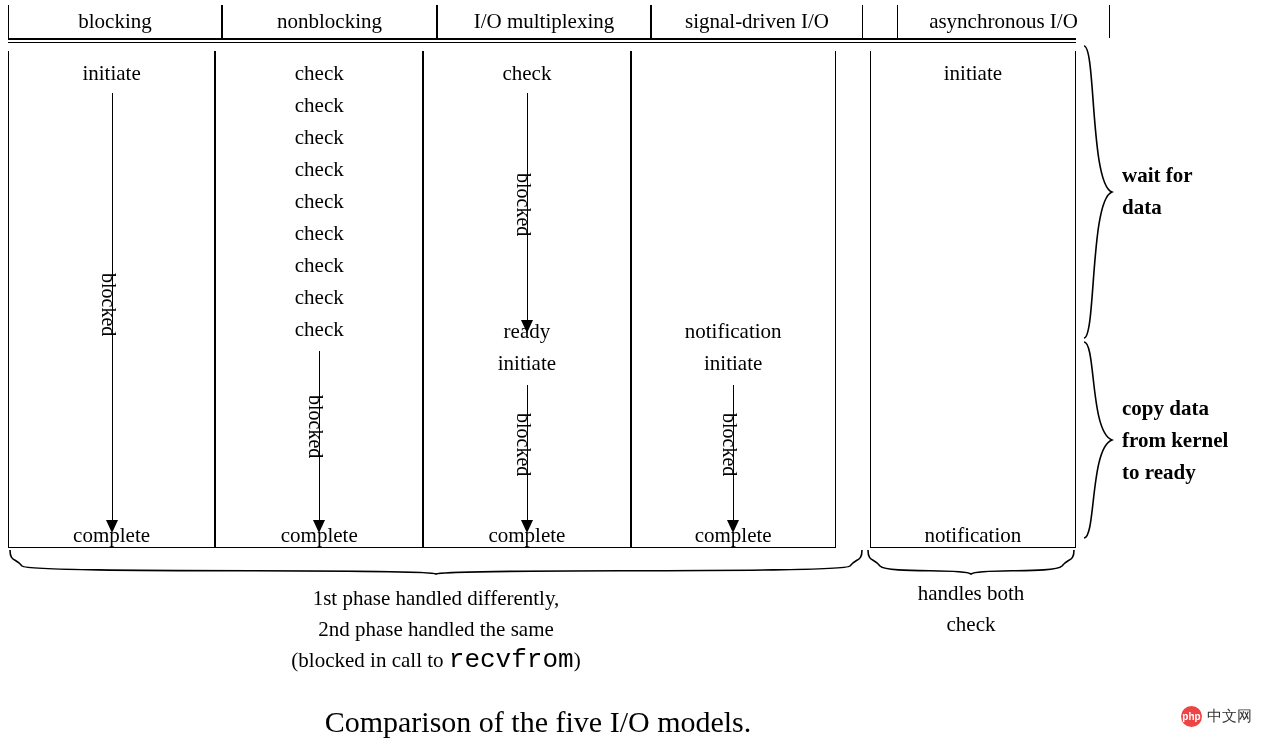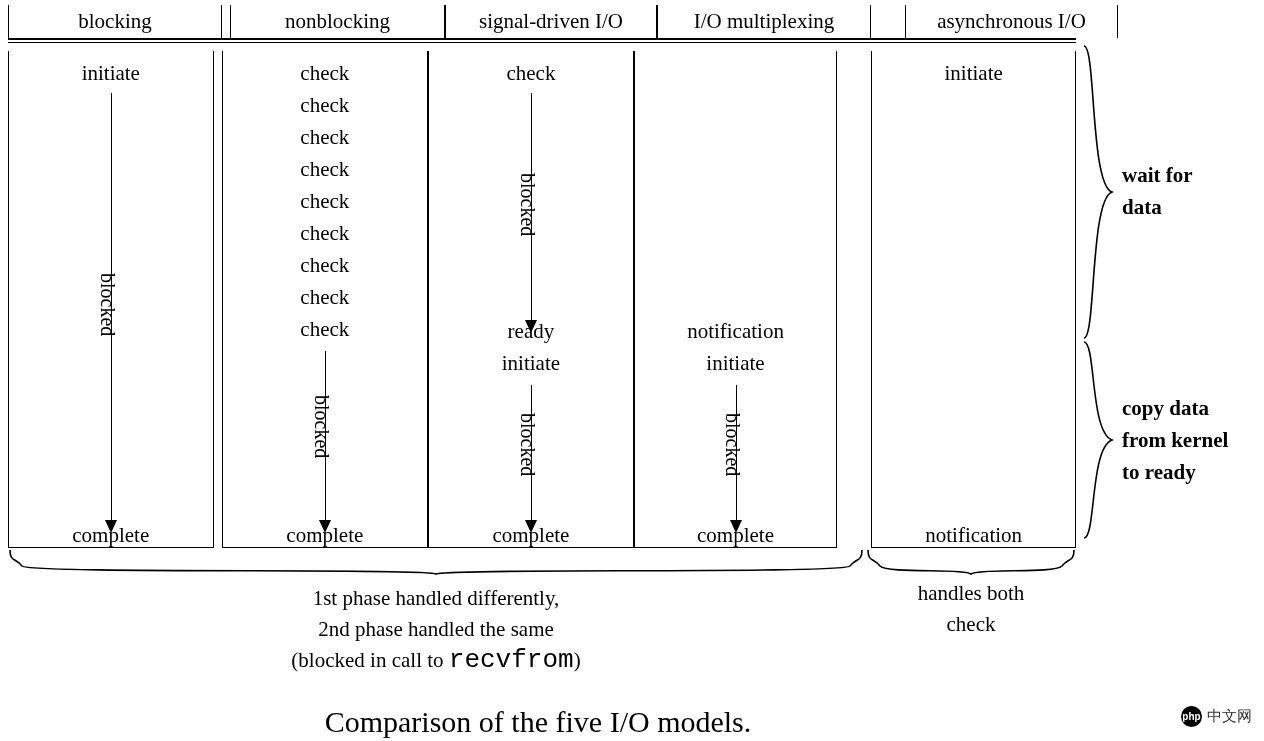--- a/index.html
+++ b/index.html
@@ -71,21 +71,21 @@
     display: flex;
   }
   .body-cell {
     box-sizing: border-box;
     border-left: 1px solid #000;
     border-right: 1px solid #000;
     border-bottom: 1px solid #000;
     position: relative;
   }
   .col0 { width: 214px; }
-  .col1 { width: 215px; margin-left: 8px; }
+  .col1 { width: 215px; }
   .col2 { width: 214px; }
   .col3 { width: 212px; }
   .col4 { width: 213px; margin-left: 34px; }
 
   .lbl {
     position: absolute;
     width: 100%;
     text-align: center;
     font-size: 21px;
     white-space: nowrap;
@@ -165,41 +165,41 @@
     align-items: center;
     gap: 5px;
     font-family: "Liberation Sans", sans-serif;
     font-size: 15px;
     color: #333;
   }
   .watermark .badge {
     width: 21px;
     height: 21px;
     border-radius: 50%;
-    background: #000000;
+    background: #ef4444;
     color: #fff;
     font-size: 10px;
     font-weight: bold;
     display: flex;
     align-items: center;
     justify-content: center;
   }
 </style>
 </head>
 <body>
 
 <div id="figure">
 
   <div class="table-wrap">
 
     <div class="hdr-row">
       <div class="hdr-cell col0">blocking</div>
       <div class="hdr-cell col1">nonblocking</div>
+      <div class="hdr-cell col2">I/O multiplexing</div>
       <div class="hdr-cell col3">signal-driven I/O</div>
-      <div class="hdr-cell col2">I/O multiplexing</div>
       <div class="hdr-cell col4">asynchronous I/O</div>
     </div>
     <div class="hdr-rule"></div>
     <div class="hdr-rule2"></div>
 
     <div class="body-row">
 
       <div class="body-cell col0">
         <div class="lbl" style="top:10px;">initiate</div>
         <div class="arrow" style="left:0;top:42px;width:100%;height:440px;">

